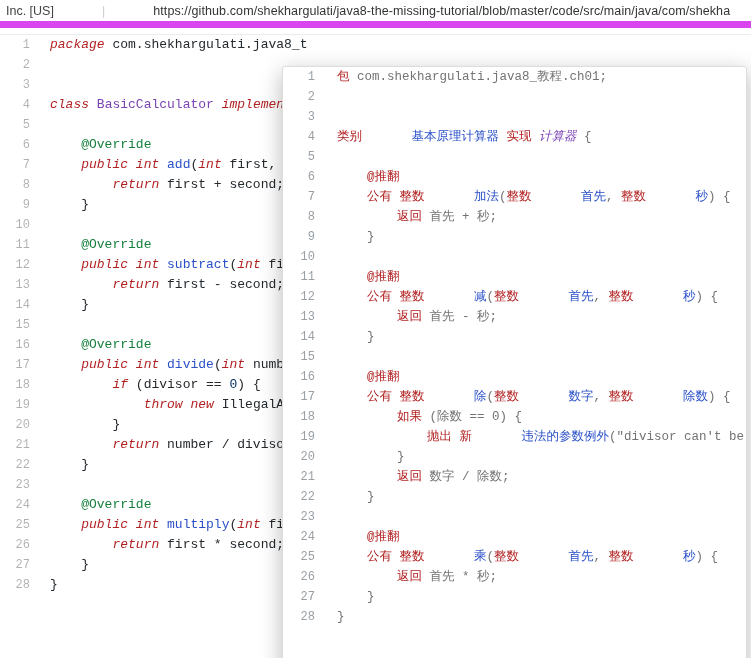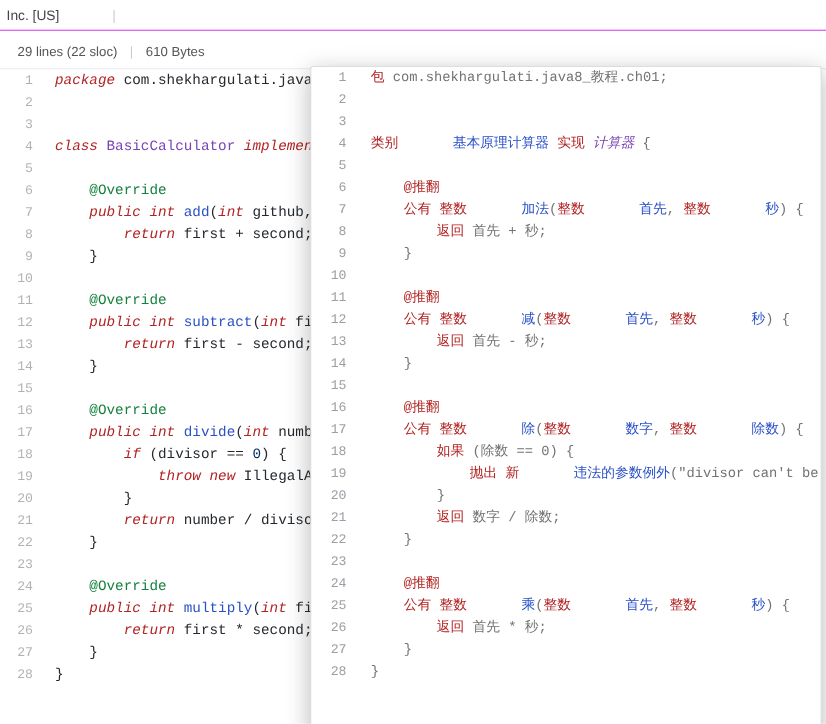--- a/index.html
+++ b/index.html
@@ -7,21 +7,21 @@
     font-family: -apple-system, BlinkMacSystemFont, "Segoe UI", Helvetica, Arial, sans-serif;
     font-size: 13px;
     background: #fff;
     overflow: hidden;
     width: 751px;
     height: 658px;
     position: relative;
   }
   .addr-bar {
     height: 28px;
-    border-bottom: 1px solid #d946ef;
+    border-bottom: 7px solid #d946ef;
     display: flex;
     align-items: center;
     padding: 0 6px;
     font-size: 12.5px;
     color: #444;
     gap: 40px;
   }
   .addr-left { color: #444; }
   .addr-div { margin: 0 8px; color: #ccc; }
   .addr-url { color: #333; letter-spacing: .1px; }
@@ -111,29 +111,25 @@
   .ov-blue { color: #2a50c8; margin-left: 42px; }
   .ov-pur  { color: #7a43b6; font-style: italic; }
   .ov-plain{ color: #737373; }
 </style>
 </head>
 <body>
 
 <div class="addr-bar">
   <span class="addr-left">Inc. [US]</span>
   <span class="addr-div">|</span>
+  <span class="addr-url">https://github.com/shekhargulati/java8-the-missing-tutorial/blob/master/code/src/main/java/com/shekha</span>
 </div>
 
 <div class="main-area">
 
-  <div class="file-meta">
-    <span>29 lines (22 sloc)</span>
-    <span class="sep">|</span>
-    <span>610 Bytes</span>
-  </div>
 
   <table class="code-table">
     <tbody id="left-tbody">
         <tr>
           <td class="ln">1</td>
           <td class="cl"><span class="tok-kw">package</span> <span class="tok-plain">com.shekhargulati.java8_t</span></td>
         </tr>
         <tr>
           <td class="ln">2</td>
           <td class="cl"></td>
@@ -149,21 +145,21 @@
         <tr>
           <td class="ln">5</td>
           <td class="cl"></td>
         </tr>
         <tr>
           <td class="ln">6</td>
           <td class="cl">    <span class="tok-ann">@Override</span></td>
         </tr>
         <tr>
           <td class="ln">7</td>
-          <td class="cl">    <span class="tok-kw">public</span> <span class="tok-kw">int</span> <span class="tok-name">add</span><span class="tok-plain">(</span><span class="tok-kw">int</span> <span class="tok-plain">github, </span><span class="tok-kw">int</span></td>
+          <td class="cl">    <span class="tok-kw">public</span> <span class="tok-kw">int</span> <span class="tok-name">add</span><span class="tok-plain">(</span><span class="tok-kw">int</span> <span class="tok-plain">first, </span><span class="tok-kw">int</span></td>
         </tr>
         <tr>
           <td class="ln">8</td>
           <td class="cl">        <span class="tok-kw">return</span> <span class="tok-plain">first + second;</span></td>
         </tr>
         <tr>
           <td class="ln">9</td>
           <td class="cl">    <span class="tok-plain">}</span></td>
         </tr>
         <tr>

